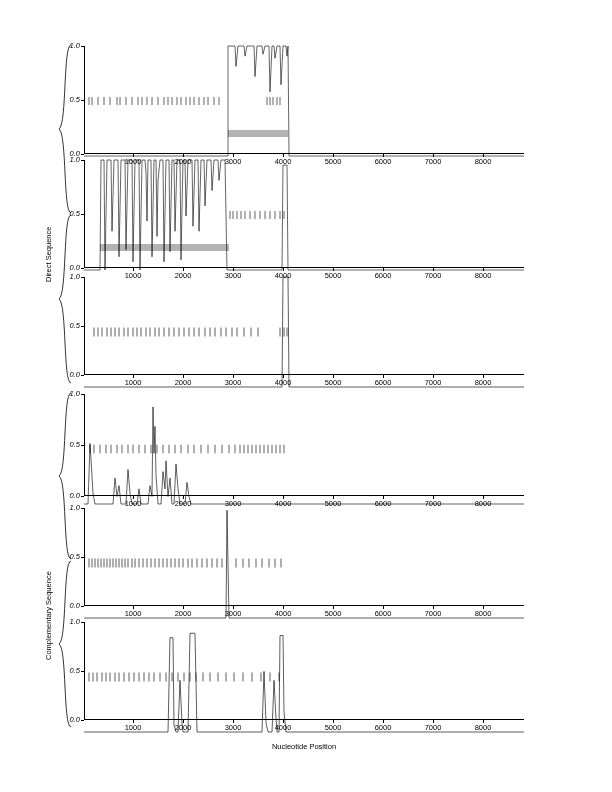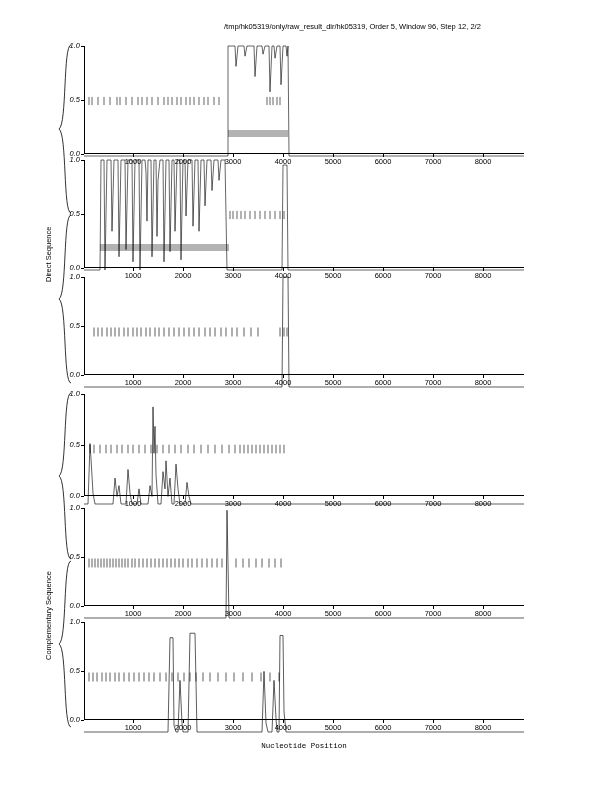--- a/index.html
+++ b/index.html
@@ -85,34 +85,32 @@
     font-size: 7.5px;
     transform: rotate(-90deg);
     transform-origin: left top;
     white-space: nowrap;
   }
   .axis-label-x {
     position: absolute;
     font-size: 7.5px;
     white-space: nowrap;
     transform: translateX(-50%);
-    font-family: Liberation Mono, monospace;
   }
   .grey-bar {
     position: absolute;
     background: #b3b3b3;
     height: 7px;
   }
 </style>
 </head>
 <body>
 
 <div id="page">
 
-  <div class="title">/tmp/hk05319/only/raw_result_dir/hk05319, Order 5, Window 96, Step 12, 2/2</div>
 
   <div class="axis-label-y" style="left:44px; top:282px;">Direct Sequence</div>
   <div class="axis-label-y" style="left:44px; top:660px;">Complementary Sequence</div>
 
   <div class="axis-label-x" style="left:304px; top:742px;">Nucleotide Position</div>
 
   <svg style="position:absolute;left:58px;top:44px;width:14px;height:340px;">
     <path d="M 13 1 C 5 1, 9 80, 1 85 C 9 90, 5 169, 13 169 M 13 171 C 5 171, 9 250, 1 255 C 9 260, 5 339, 13 339" fill="none" stroke="#000" stroke-width="0.8"></path>
   </svg>
   <svg style="position:absolute;left:58px;top:392px;width:14px;height:338px;">

